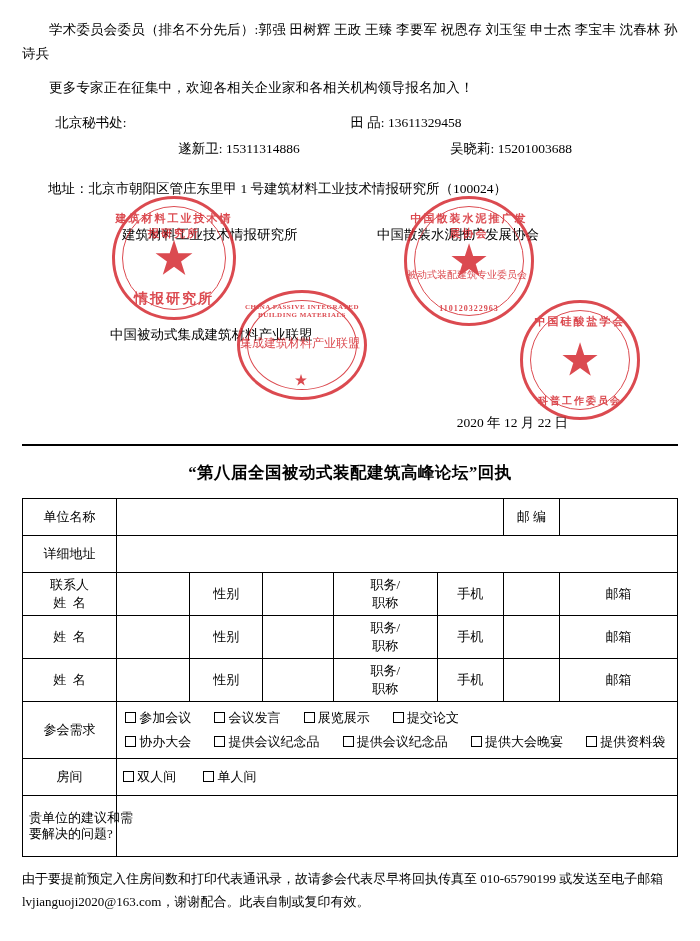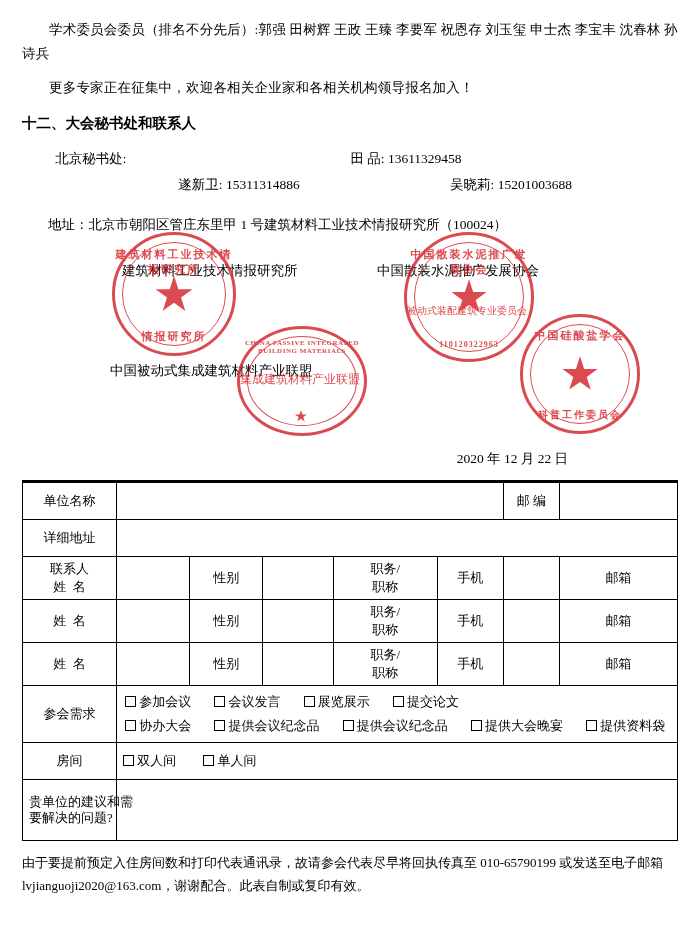--- a/index.html
+++ b/index.html
@@ -188,21 +188,20 @@
 </style>
 </head>
 <body>
 
 <div class="page">
 
   <p class="para">学术委员会委员（排名不分先后）:郭强 田树辉 王政 王臻 李要军 祝恩存 刘玉玺 申士杰 李宝丰 沈春林 孙诗兵</p>
 
   <p class="para">更多专家正在征集中，欢迎各相关企业家和各相关机构领导报名加入！</p>
 
-  <p class="section-title">十二、大会秘书处和联系人</p>
 
   <div class="contact-block">
     <div class="contact-row">
       <span class="contact-lbl">北京秘书处:</span>
       <span class="contact-c2">田  品: 13611329458</span>
     </div>
     <div class="contact-row">
       <span class="contact-lbl"></span>
       <span class="contact-c1">遂新卫: 15311314886</span>
       <span class="contact-c2">吴晓莉: 15201003688</span>
@@ -214,50 +213,51 @@
   <div class="stamp-area">
 
     <div class="org-caption" style="left:100px; top:22px;">建筑材料工业技术情报研究所</div>
     <div class="org-caption" style="left:355px; top:22px;">中国散装水泥推广发展协会</div>
     <div class="org-caption" style="left:88px; top:122px;">中国被动式集成建筑材料产业联盟</div>
 
     <div class="stamp" style="left:90px; top:-8px; width:124px; height:124px;">
       <div class="inner-ring"></div>
       <div class="arc-top" style="font-size:11px;">建筑材料工业技术情报研究所</div>
       <div class="star" style="font-size:42px;">★</div>
-      <div class="arc-bot" style="font-size:11px;">情报研究所</div>
+      <div class="arc-bot" style="font-size:14px;">情报研究所</div>
     </div>
 
     <div class="stamp" style="left:382px; top:-8px; width:130px; height:130px;">
       <div class="inner-ring"></div>
       <div class="arc-top" style="font-size:11px;">中国散装水泥推广发展协会</div>
       <div class="star" style="font-size:40px;">★</div>
       <div class="stamp-txt" style="top:56%; font-size:10px;">被动式装配建筑专业委员会</div>
       <div class="arc-bot" style="font-size:8px; letter-spacing:1px;">110120322963</div>
     </div>
 
     <div class="stamp oval" style="left:215px; top:86px; width:130px; height:110px;">
       <div class="inner-ring"></div>
       <div class="arc-top" style="font-size:7px; letter-spacing:0.5px;">CHINA PASSIVE INTEGRATED BUILDING MATERIALS</div>
       <div class="stamp-txt" style="top:40%; font-size:12px;">集成建筑材料产业联盟</div>
       <div class="arc-bot" style="font-size:12px;">★</div>
     </div>
 
-    <div class="stamp" style="left:498px; top:74px; width:120px; height:120px;">
+    <div class="stamp" style="left:498px; top:96px; width:120px; height:120px;">
       <div class="inner-ring"></div>
       <div class="arc-top" style="font-size:11px;">中国硅酸盐学会</div>
       <div class="star" style="font-size:40px;">★</div>
       <div class="arc-bot" style="font-size:10px;">科普工作委员会</div>
     </div>
   </div>
 
   <div class="date-line">2020 年 12 月 22 日</div>
 
   <hr class="rule">
 
+  <div class="receipt-title">“第八届全国被动式装配建筑高峰论坛”回执</div>
 
   <table class="receipt">
     <colgroup>
       <col style="width:80px">
       <col style="width:62px">
       <col style="width:62px">
       <col style="width:60px">
       <col style="width:88px">
       <col style="width:56px">
       <col style="width:48px">

